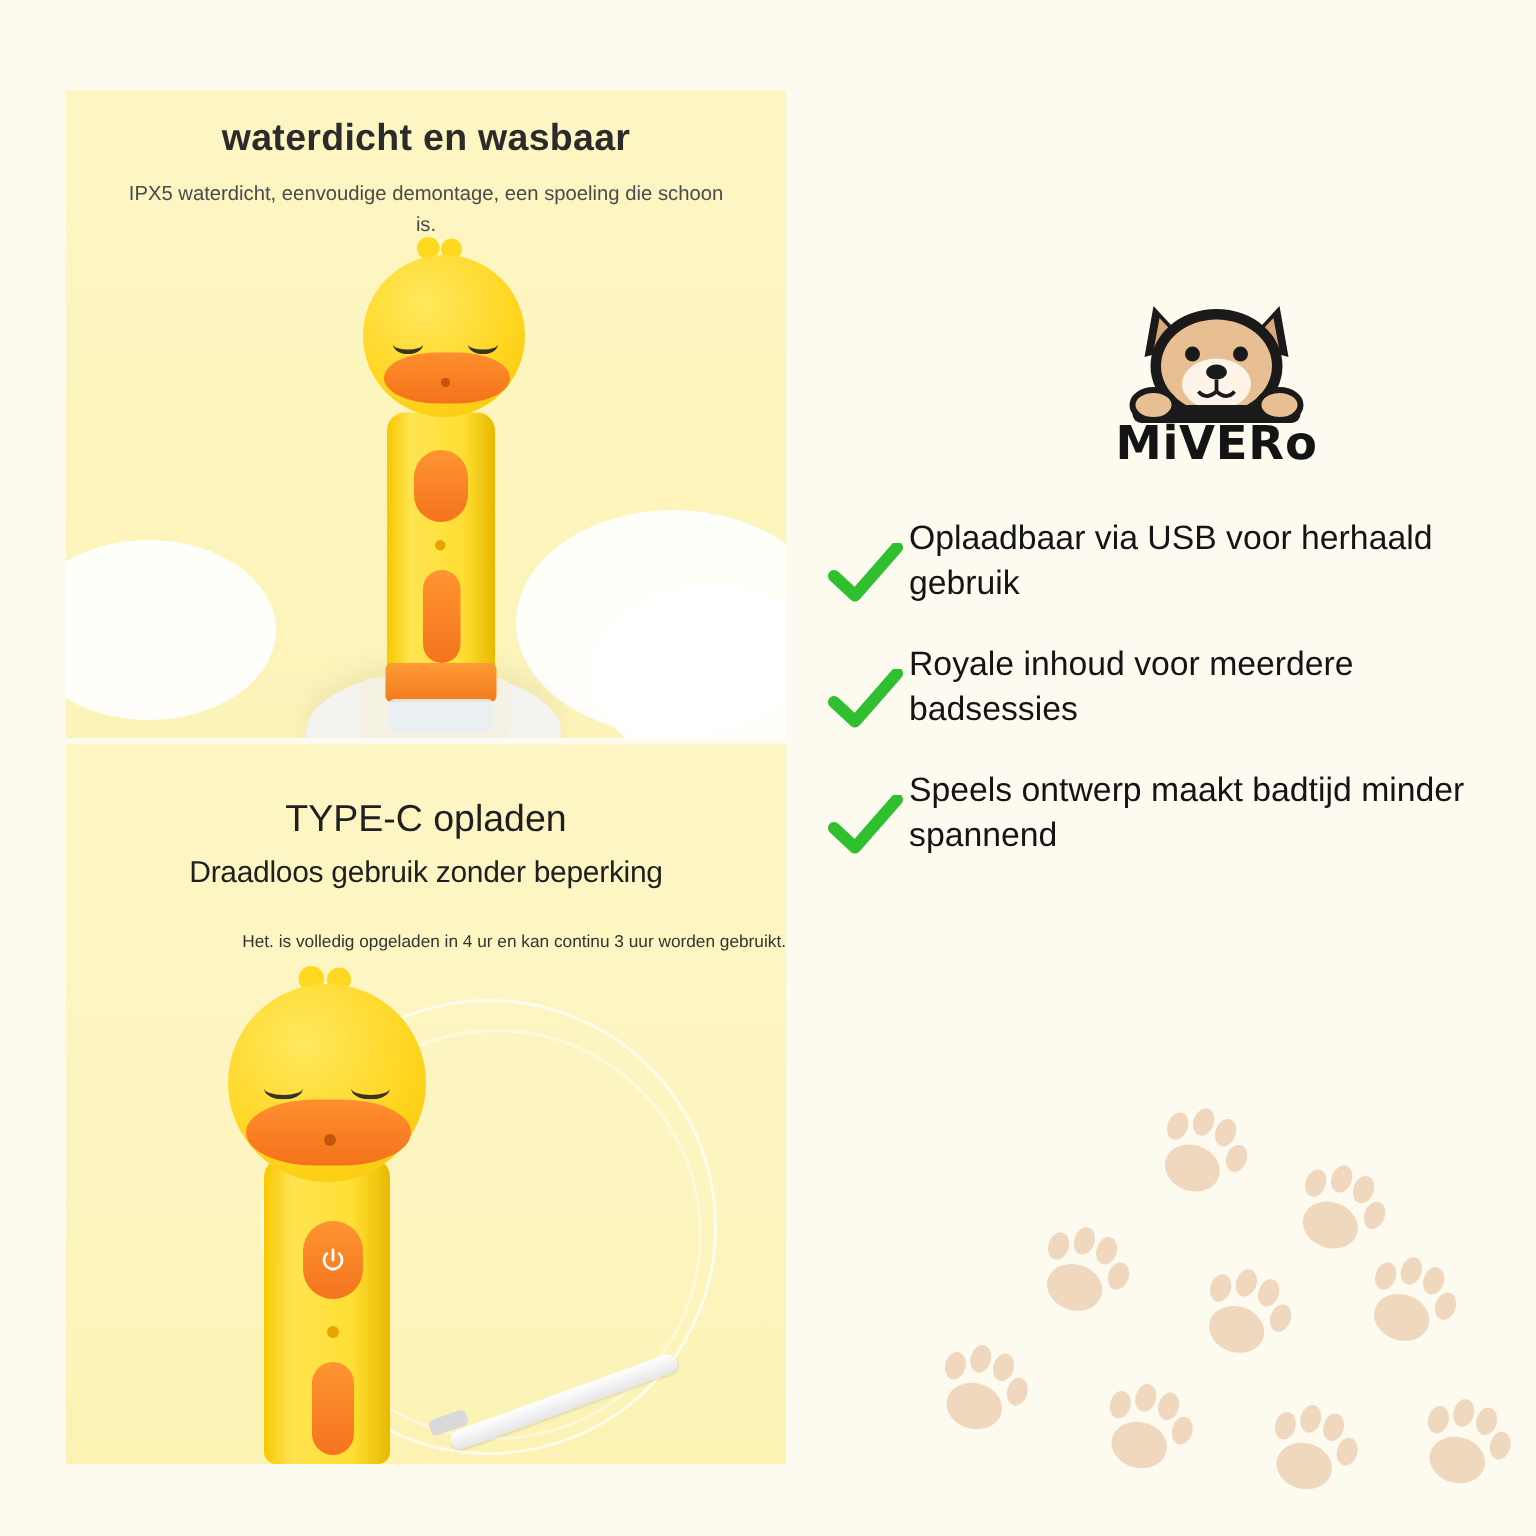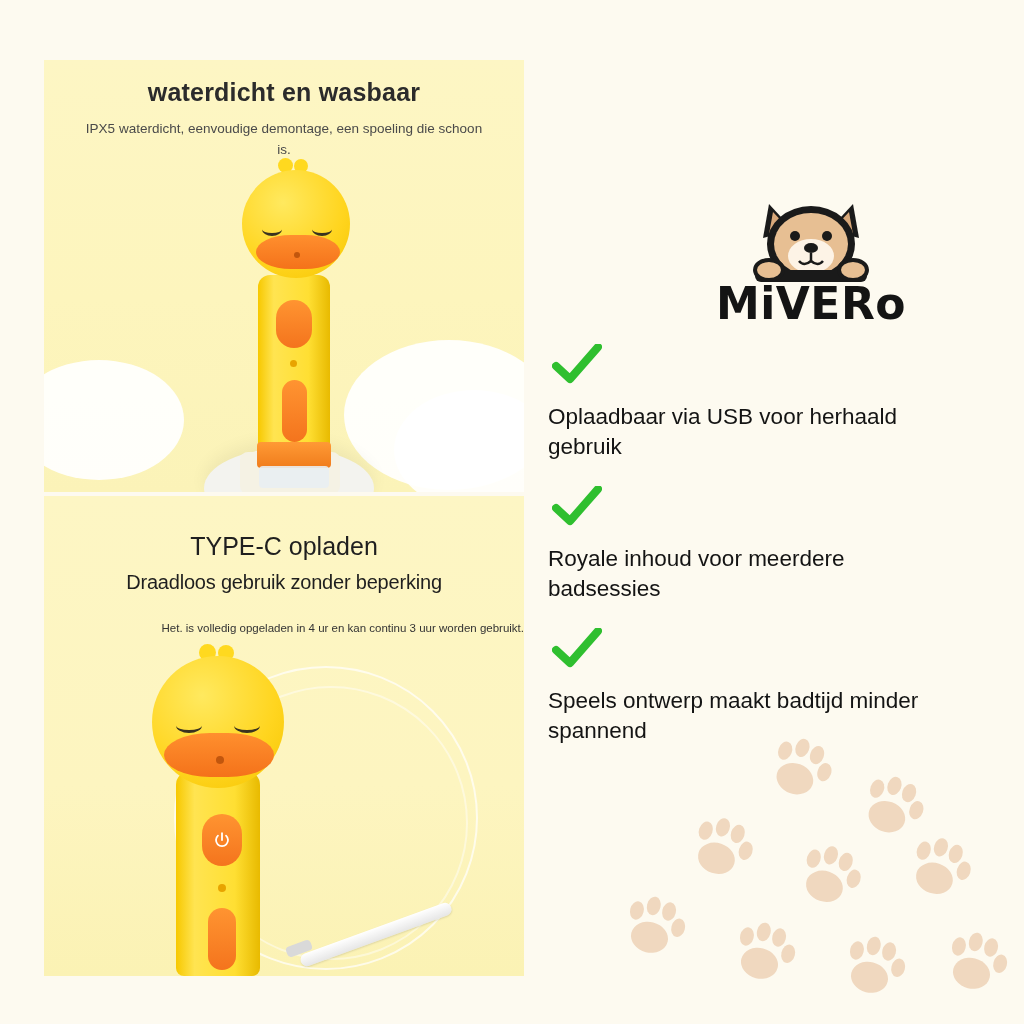--- a/index.html
+++ b/index.html
@@ -183,31 +183,30 @@
     height: 150px;
     margin: 0 auto 6px;
     left: 38px;
   }
   .brand-name {
     position: absolute;
     left: 0;
     top: 92px;
     width: 200px;
     text-align: center;
-    font-size: 44px;
+    font-size: 31px;
     font-weight: bold;
     color: #141414;
     letter-spacing: .5px;
     font-family: "DejaVu Sans", sans-serif;
   }
   .feature {
     display: flex;
-    align-items: flex-start;
+    align-items: flex-end;
     margin-bottom: 22px;
-    flex-direction: column;
   }
   .check {
     flex: 0 0 58px;
     height: 44px;
     position: relative;
   }
   .check svg { position: absolute; left: 4px; top: 2px; }
   .feature-text {
     font-size: 22.5px;
     line-height: 1.33;

